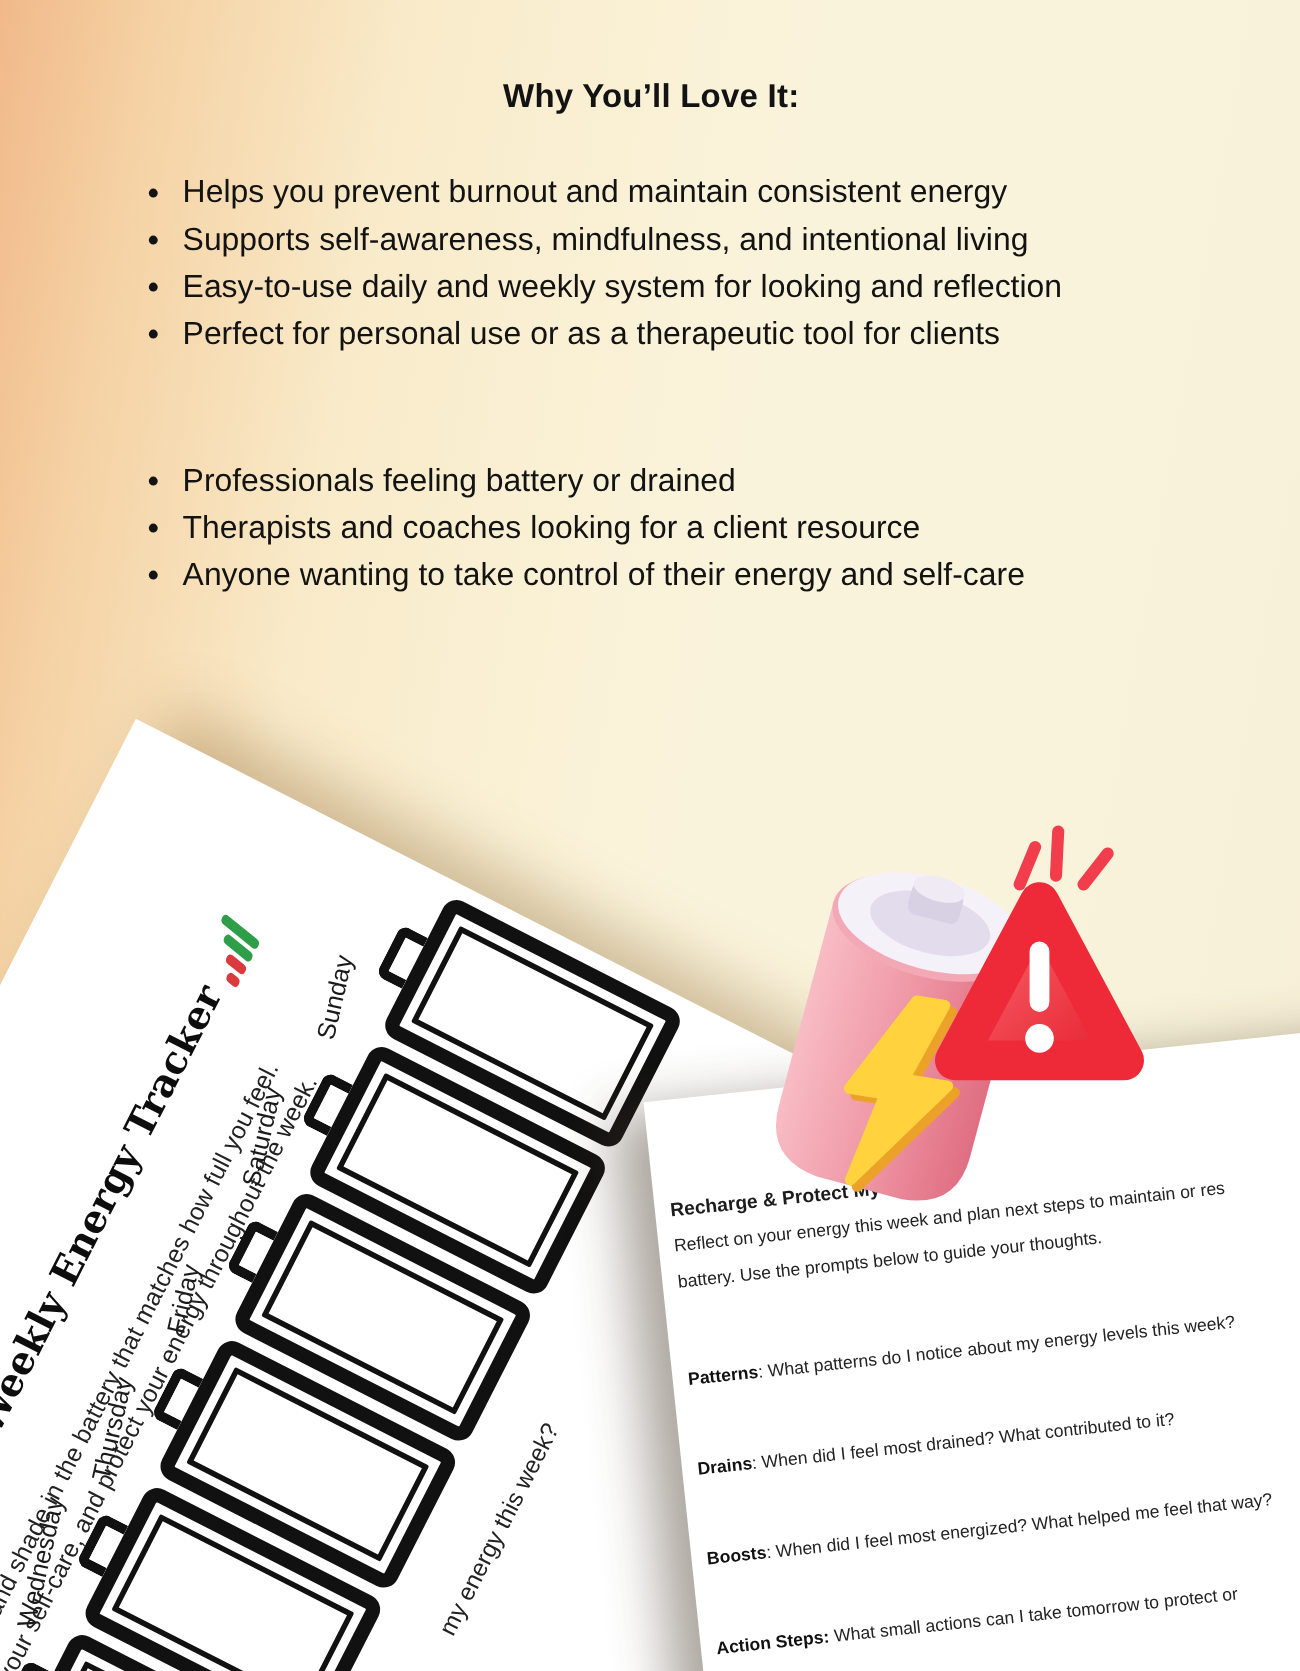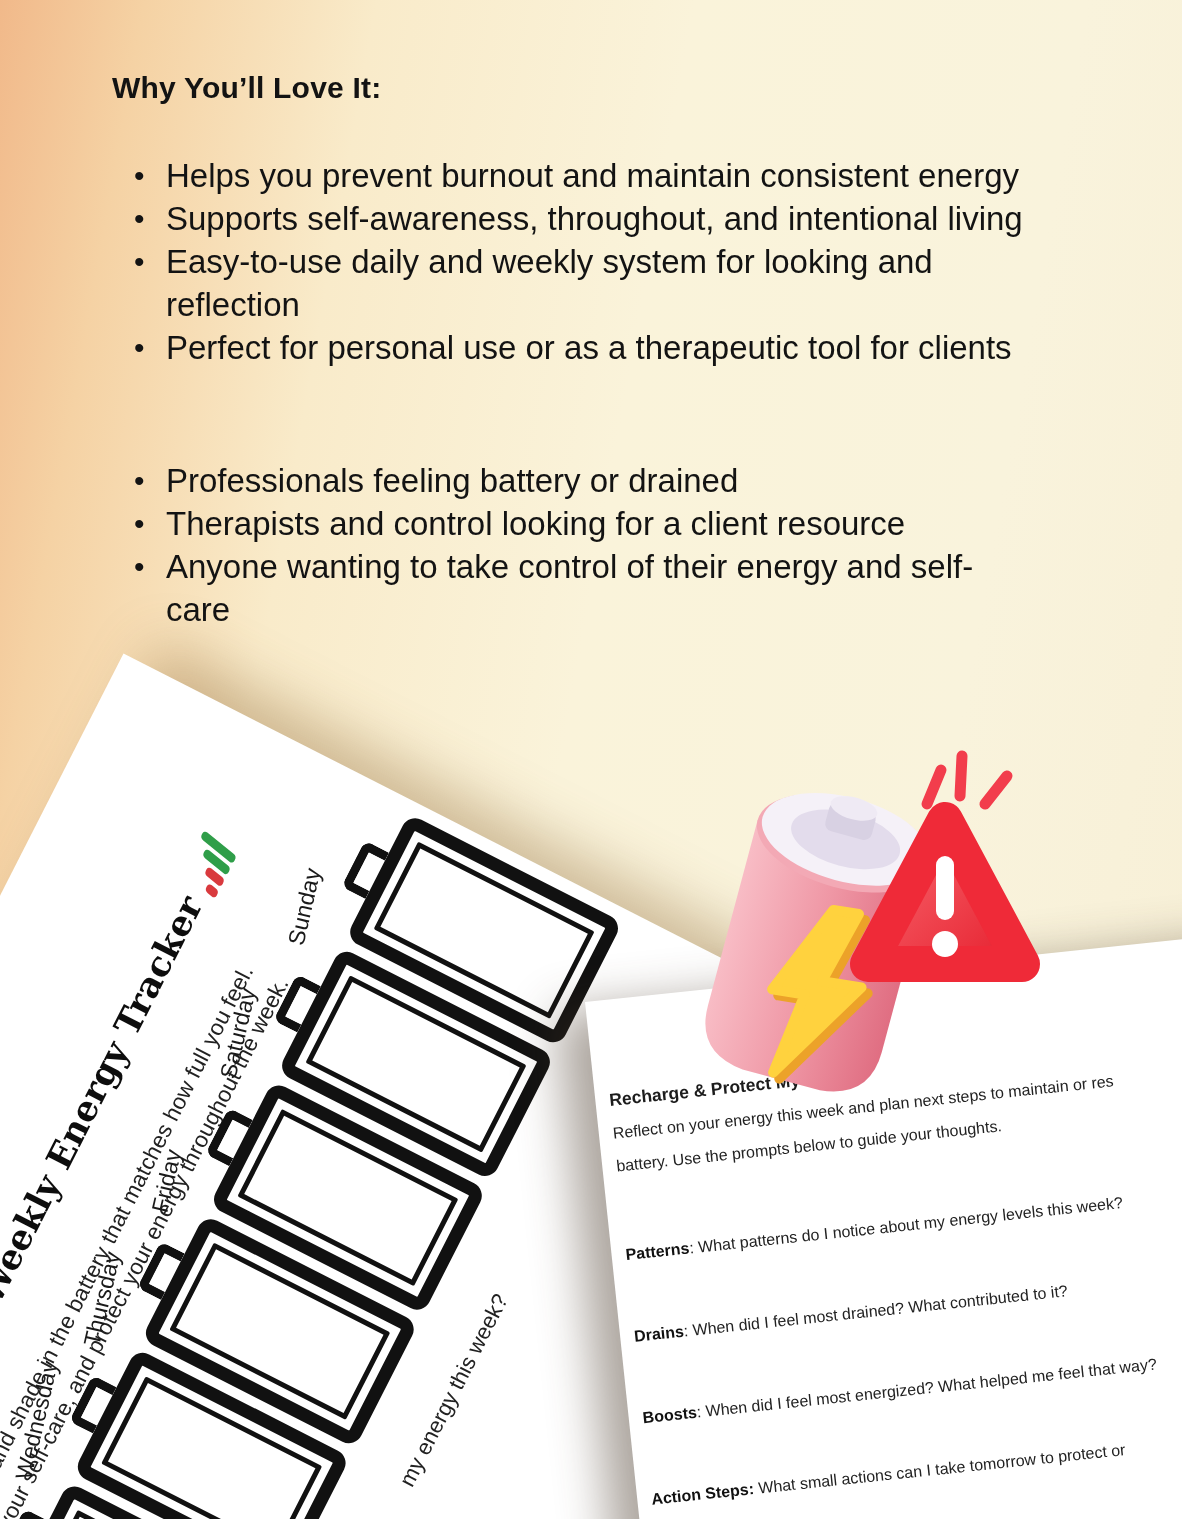--- a/index.html
+++ b/index.html
@@ -3,23 +3,23 @@
 <meta charset="utf-8">
 <style>
   html,body{margin:0;padding:0;}
   #stage{
     position:relative;width:1182px;height:1519px;overflow:hidden;
     background:linear-gradient(100deg,#f1b98a 0%,#f5d2a4 10%,#f9ebca 26%,#faf3da 48%,#f9f3dc 75%,#f7efd6 100%);
     font-family:"Liberation Sans",sans-serif;color:#131313;
   }
   
   .copy{position:absolute;left:112px;top:70px;width:960px;z-index:1;}
-  .copy h2{font-size:30px;line-height:36px;margin:0 0 0 0;font-weight:bold;letter-spacing:.2px;}
+  .copy h2{font-size:30px;line-height:36px;margin:0 0 0 0;font-weight:bold;letter-spacing:.2px;text-align:center;}
   .copy ul{list-style:none;margin:48px 0 0 22px;padding:0;width:900px;}
-  .copy li{position:relative;font-size:33px;line-height:43px;padding-left:32px;}
+  .copy li{position:relative;font-size:29px;line-height:43px;padding-left:32px;}
   .copy li::before{content:"•";position:absolute;left:0;top:0;font-size:30px;}
   .copy .gap{height:42px;}
   
   .sheet{position:absolute;background:#ffffff;}
   #tracker{
     left:-385px;top:965px;width:1300px;height:980px;z-index:2;
     transform:rotate(-63deg);
     box-shadow:26px 30px 55px rgba(140,100,50,.38);
   }
   #tracker .title{
@@ -62,28 +62,28 @@
 </style>
 </head>
 <body>
 
 <div id="stage">
 
   <div class="copy">
     <h2>Why You’ll Love It:</h2>
     <ul>
       <li>Helps you prevent burnout and maintain consistent energy</li>
-      <li>Supports self-awareness, throughout, and intentional living</li>
+      <li>Supports self-awareness, mindfulness, and intentional living</li>
       <li>Easy-to-use daily and weekly system for looking and reflection</li>
       <li>Perfect for personal use or as a therapeutic tool for clients</li>
     </ul>
     <div class="gap"></div>
     <ul>
       <li>Professionals feeling battery or drained</li>
-      <li>Therapists and control looking for a client resource</li>
+      <li>Therapists and coaches looking for a client resource</li>
       <li>Anyone wanting to take control of their energy and self-care</li>
     </ul>
   </div>
 
   <div id="tracker" class="sheet">
     <div class="title">
       <span>My Weekly Energy Tracker</span><span class="bars"><i class="b1"></i><i class="b2"></i><i class="b3"></i><i class="b4"></i></span>
     </div>
     <div class="sub s1">check in with your energy and shade in the battery that matches how full you feel.</div>
     <div class="sub s2">Notice patterns, plan your self-care, and protect your energy throughout the week.</div>

